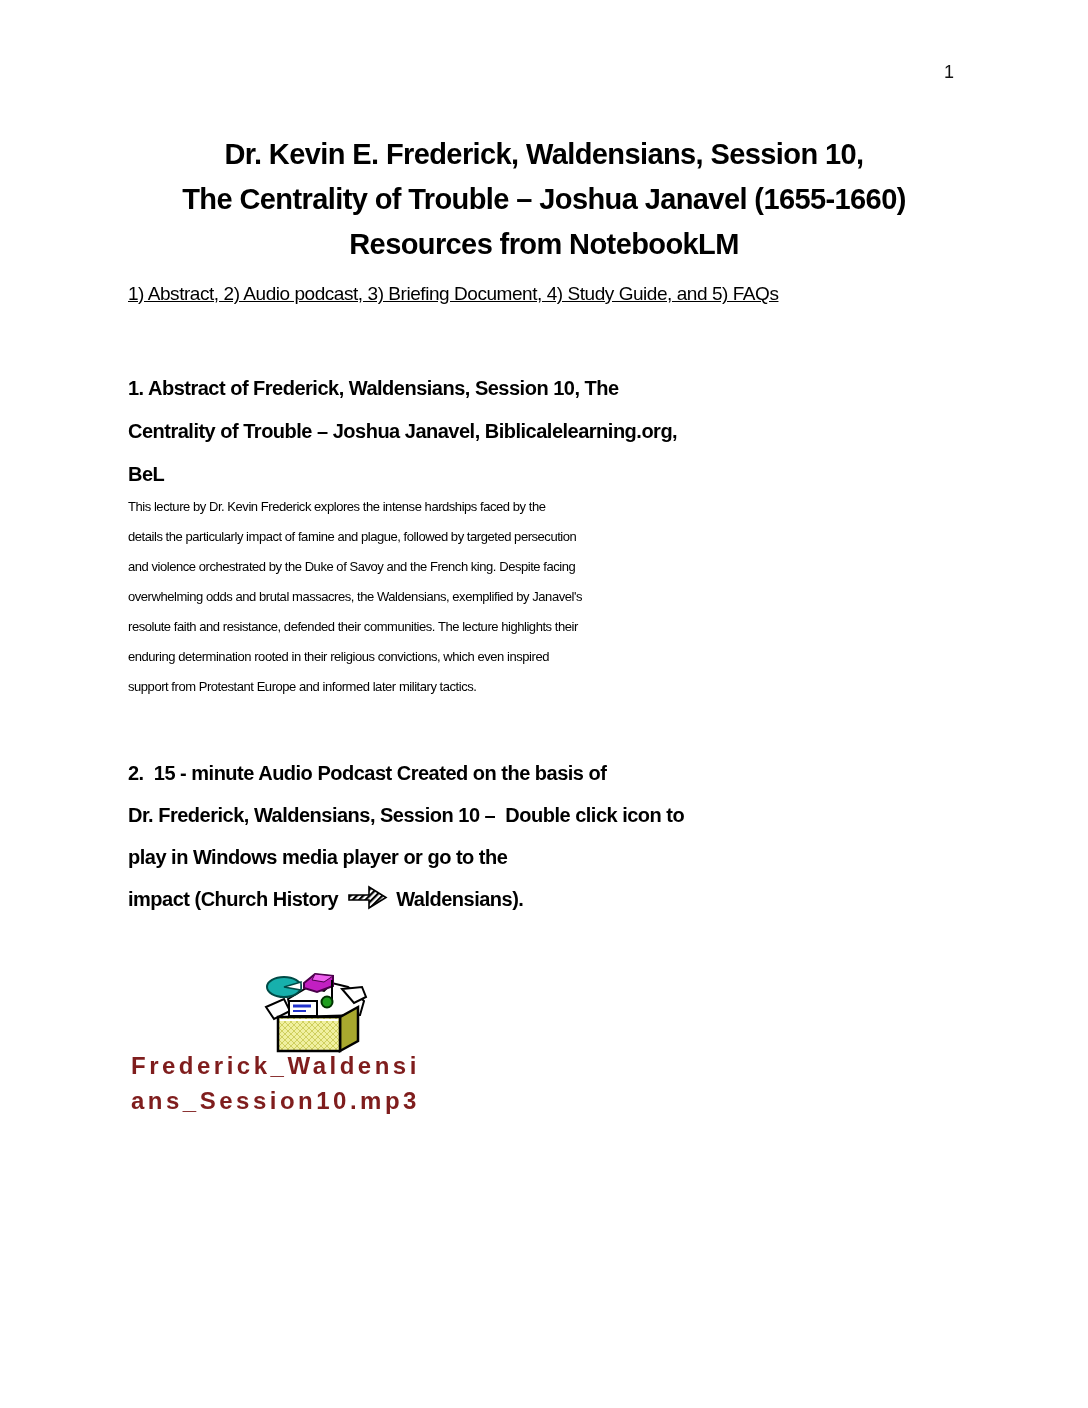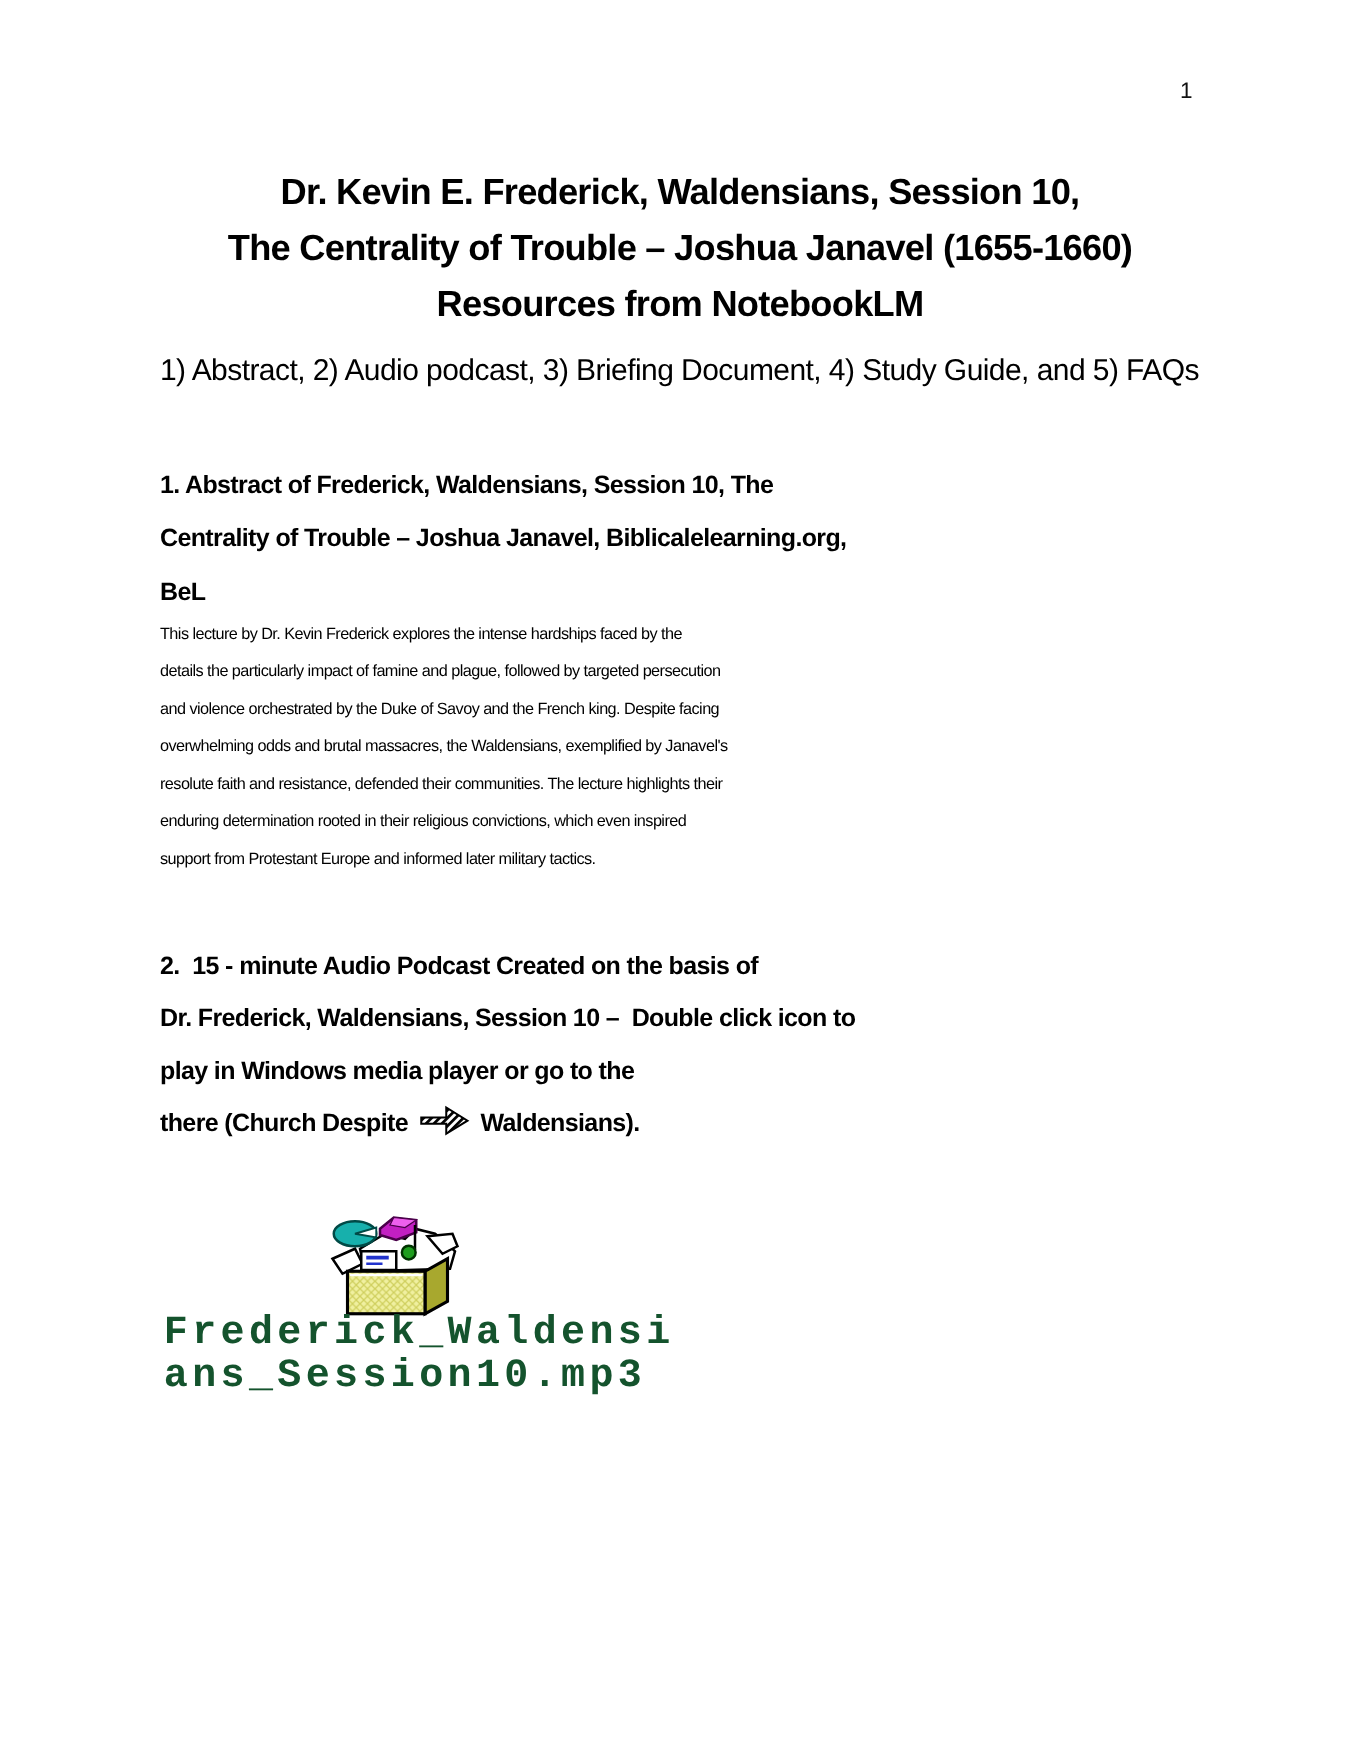--- a/index.html
+++ b/index.html
@@ -34,23 +34,24 @@
     font-weight: bold;
     font-size: 29px;
     line-height: 45px;
     letter-spacing: -0.6px;
     white-space: pre;
   }
   .intro-line {
     position: absolute;
     top: 283px;
     left: 128px;
-    font-size: 24px;
+    font-size: 19px;
     letter-spacing: -0.45px;
     white-space: pre;
+    text-decoration: underline;
   }
   .h-block {
     position: absolute;
     left: 128px;
   }
   .h1-block { top: 367px; }
   .h2-block { top: 752px; }
   .h-line {
     font-weight: bold;
     font-size: 20px;
@@ -82,27 +83,27 @@
     width: 114px;
     height: 84px;
     cursor: pointer;
   }
   .caption-block {
     position: absolute;
     top: 1048px;
     left: 131px;
   }
   .caption-line {
-    font-family: Liberation Mono, monospace;
+    font-family: Liberation Sans, sans-serif;
     font-weight: bold;
-    font-size: 32px;
+    font-size: 24px;
     line-height: 35px;
     letter-spacing: 3.5px;
     white-space: pre;
-    color: #14532d;
+    color: #7f1d1d;
   }
 </style>
 </head>
 <body>
 
 <div class="page">
 
   <div class="page-number">1</div>
 
   <div class="title-block">
@@ -126,21 +127,21 @@
     <div class="body-line">overwhelming odds and brutal massacres, the Waldensians, exemplified by Janavel's</div>
     <div class="body-line">resolute faith and resistance, defended their communities. The lecture highlights their</div>
     <div class="body-line">enduring determination rooted in their religious convictions, which even inspired</div>
     <div class="body-line">support from Protestant Europe and informed later military tactics.</div>
   </div>
 
   <div class="h-block h2-block">
     <div class="h-line">2.  15 - minute Audio Podcast Created on the basis of</div>
     <div class="h-line">Dr. Frederick, Waldensians, Session 10 –  Double click icon to</div>
     <div class="h-line">play in Windows media player or go to the</div>
-    <div class="h-line"><span>there (Church Despite</span><span class="arrow-wrap"><svg width="40" height="27" viewBox="0 0 40 27">
+    <div class="h-line"><span>impact (Church History</span><span class="arrow-wrap"><svg width="40" height="27" viewBox="0 0 40 27">
             <defs>
               <pattern id="stripes" patternUnits="userSpaceOnUse" width="4.5" height="4.5" patternTransform="rotate(45)">
                 <rect width="4.5" height="4.5" fill="#ffffff"></rect>
                 <rect width="2.2" height="4.5" fill="#000000"></rect>
               </pattern>
             </defs>
             <polygon points="1,11 21,11 21,3 38,13.5 21,24 21,16 1,16" fill="url(#stripes)" stroke="#000000" stroke-width="1.6"></polygon>
           </svg></span><span>Waldensians).</span></div>
   </div>
 

